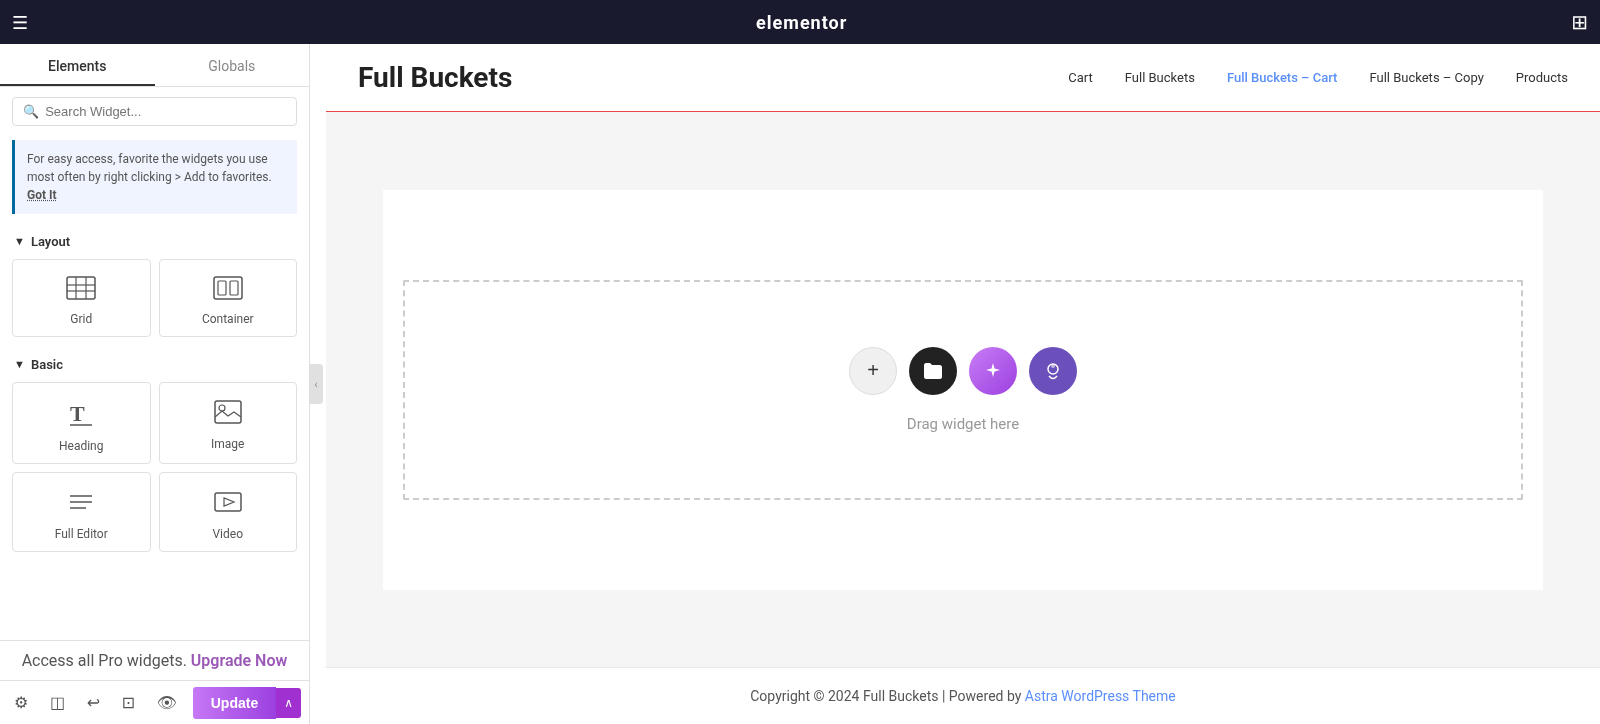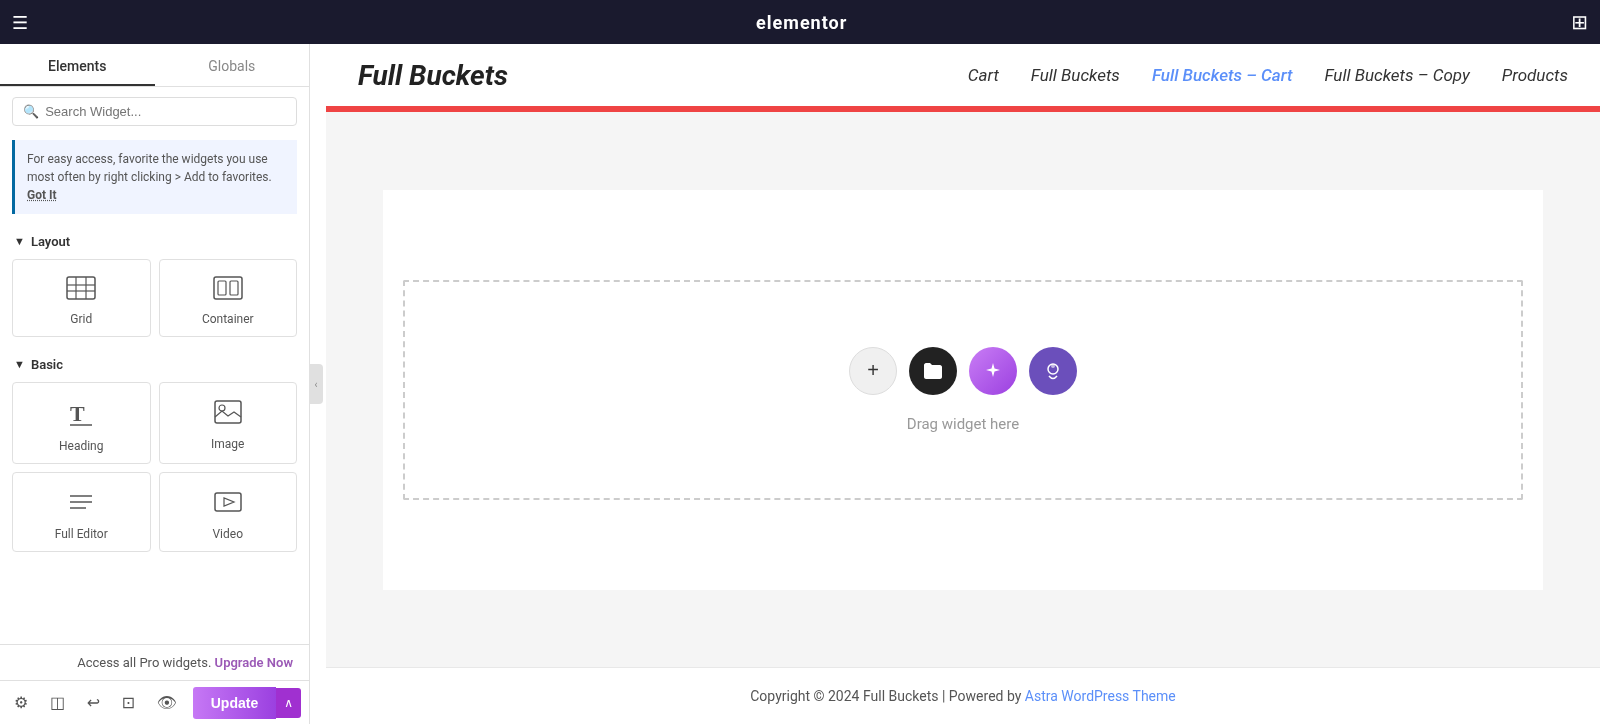--- a/index.html
+++ b/index.html
@@ -111,21 +111,21 @@
       display: flex; flex-direction: column; align-items: center; cursor: grab;
       background: #fff; transition: border-color 0.15s;
     }
     .widget-icon { font-size: 24px; color: #555; margin-bottom: 8px; line-height: 1; }
     .widget-label { font-size: 12px; color: #555; text-align: center; }
 
     .sidebar-bottom {
       position: absolute; bottom: 44px; left: 0; right: 0;
       background: #fff; border-top: 1px solid #e0e0e0;
       padding: 10px 16px;
-      font-size: 13px; color: #555; text-align: right;
+      font-size: 16px; color: #555; text-align: center;
     }
     .upgrade-link { color: #9b59b6; font-weight: 600; cursor: pointer; }
 
     .toolbar-bottom {
       position: absolute; bottom: 0; left: 0; right: 0; height: 44px;
       background: #fff; border-top: 1px solid #e0e0e0;
       display: flex; align-items: center; justify-content: space-between; padding: 0 8px;
     }
     .toolbar-icon { color: #555; font-size: 16px; cursor: pointer; padding: 4px 6px; }
     .update-btn-wrap { display: flex; align-items: center; }
@@ -146,29 +146,29 @@
       display: flex; align-items: center; justify-content: center;
       cursor: pointer; z-index: 10; color: #888; font-size: 10px;
     }
 
     
     .canvas-area {
       flex: 1; display: flex; flex-direction: column; overflow: hidden;
     }
 
     .page-header {
-      background: #fff; border-bottom: 6px solid #ef4444;
+      background: #fff; border-bottom: 1px solid #ef4444;
       padding: 6px 32px; height: 68px;
-      display: flex; align-items: center; font-style: italic;
+      display: flex; align-items: center;
     }
     .page-title {
       font-size: 28px; font-weight: 700; color: #222; margin-right: 40px; flex-shrink: 0;
     }
     .nav-links { display: flex; align-items: center; gap: 32px; margin-left: auto; }
-    .nav-link { font-size: 17px; color: #333; text-decoration: none; cursor: pointer; }
+    .nav-link { font-size: 13px; color: #333; text-decoration: none; cursor: pointer; }
     .nav-link.active { color: #5b8ff9; font-weight: 500; }
 
     .canvas-body {
       flex: 1; background: #f5f5f5; display: flex; flex-direction: column; align-items: center; justify-content: center; overflow: auto;
     }
 
     .canvas-page {
       background: #fff; width: calc(100% - 32px); max-width: 1160px;
       min-height: 400px; display: flex; flex-direction: column;
       align-items: center; justify-content: center;

